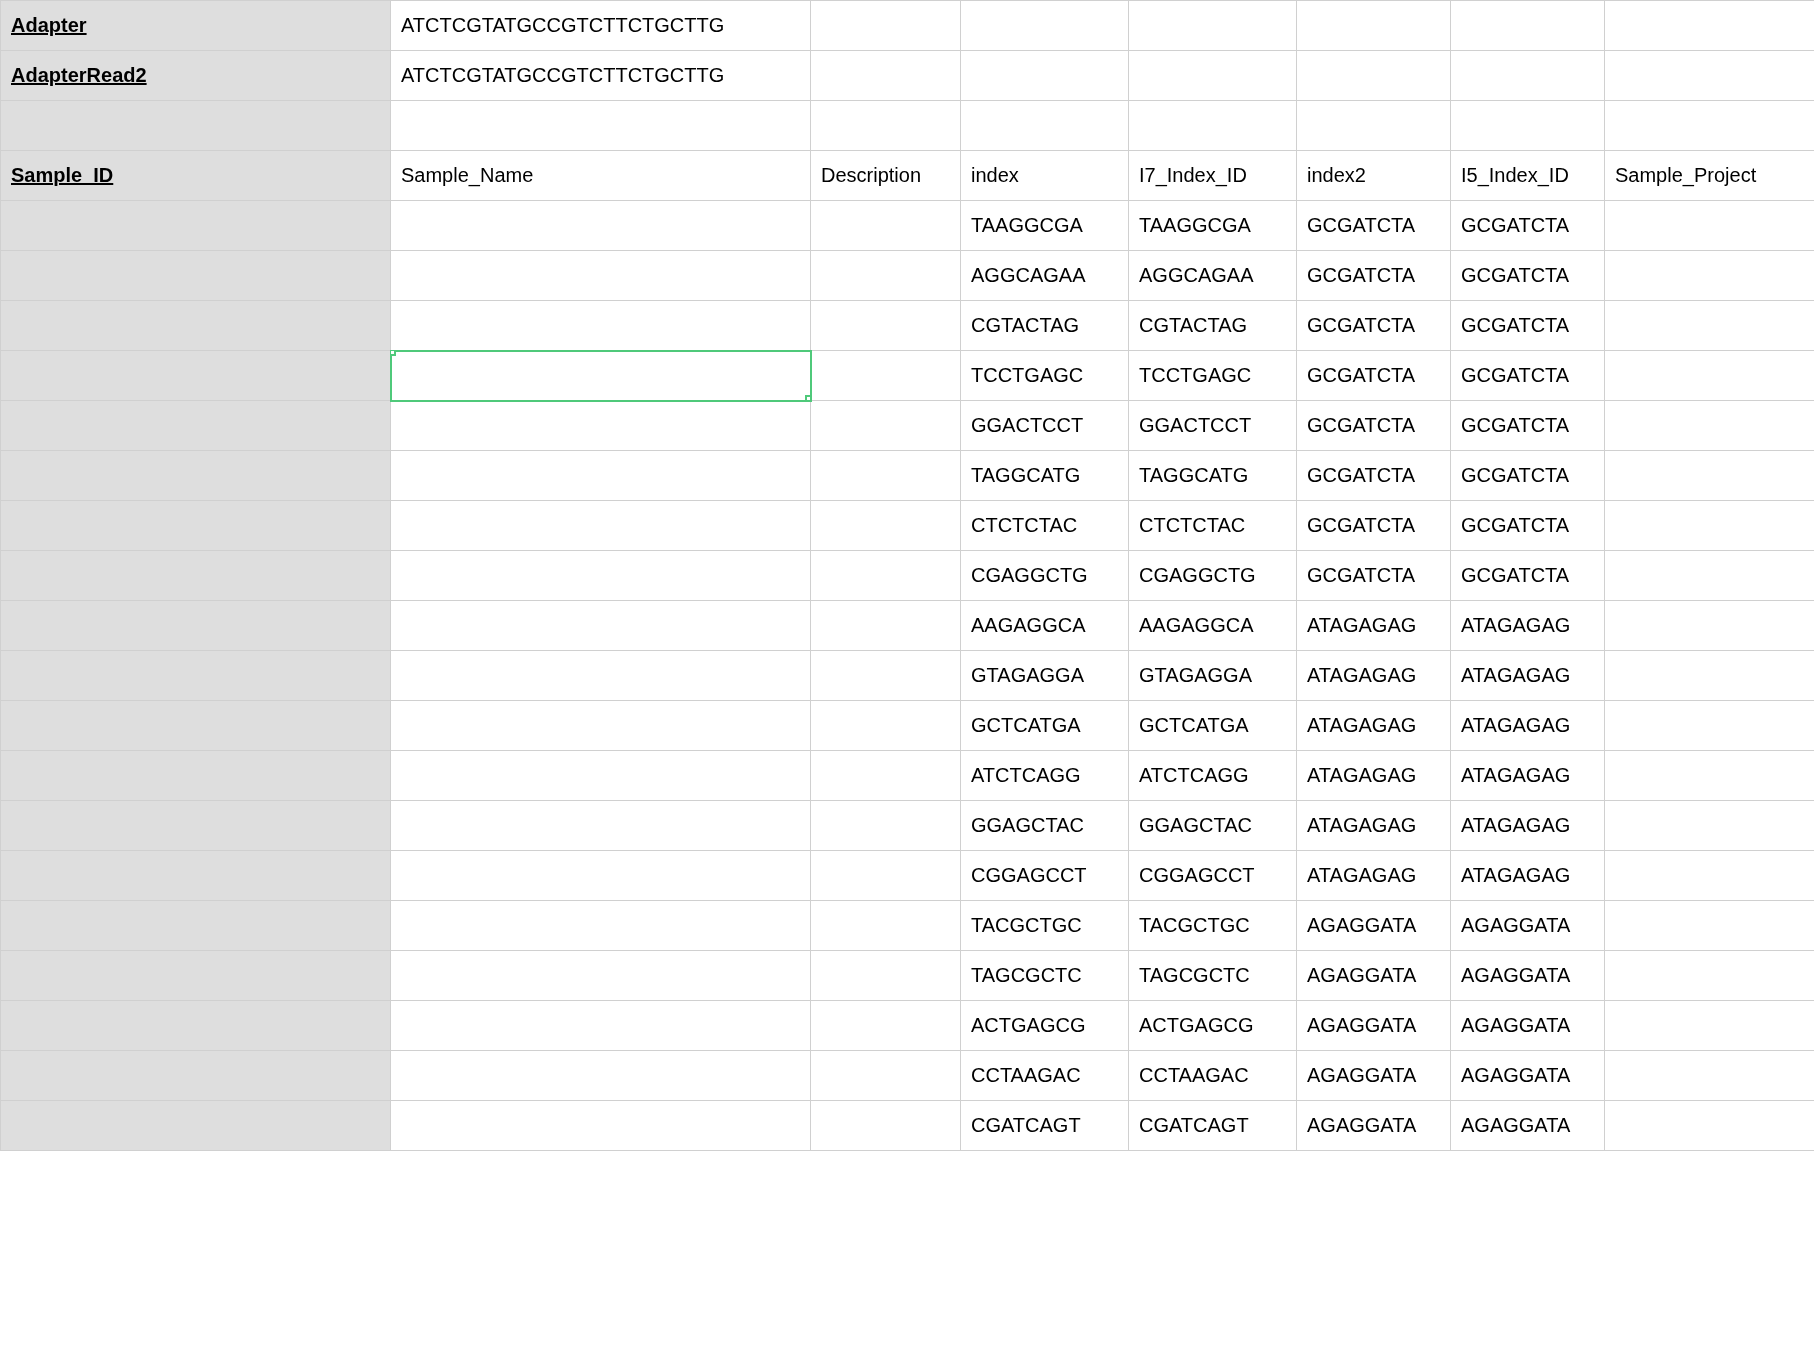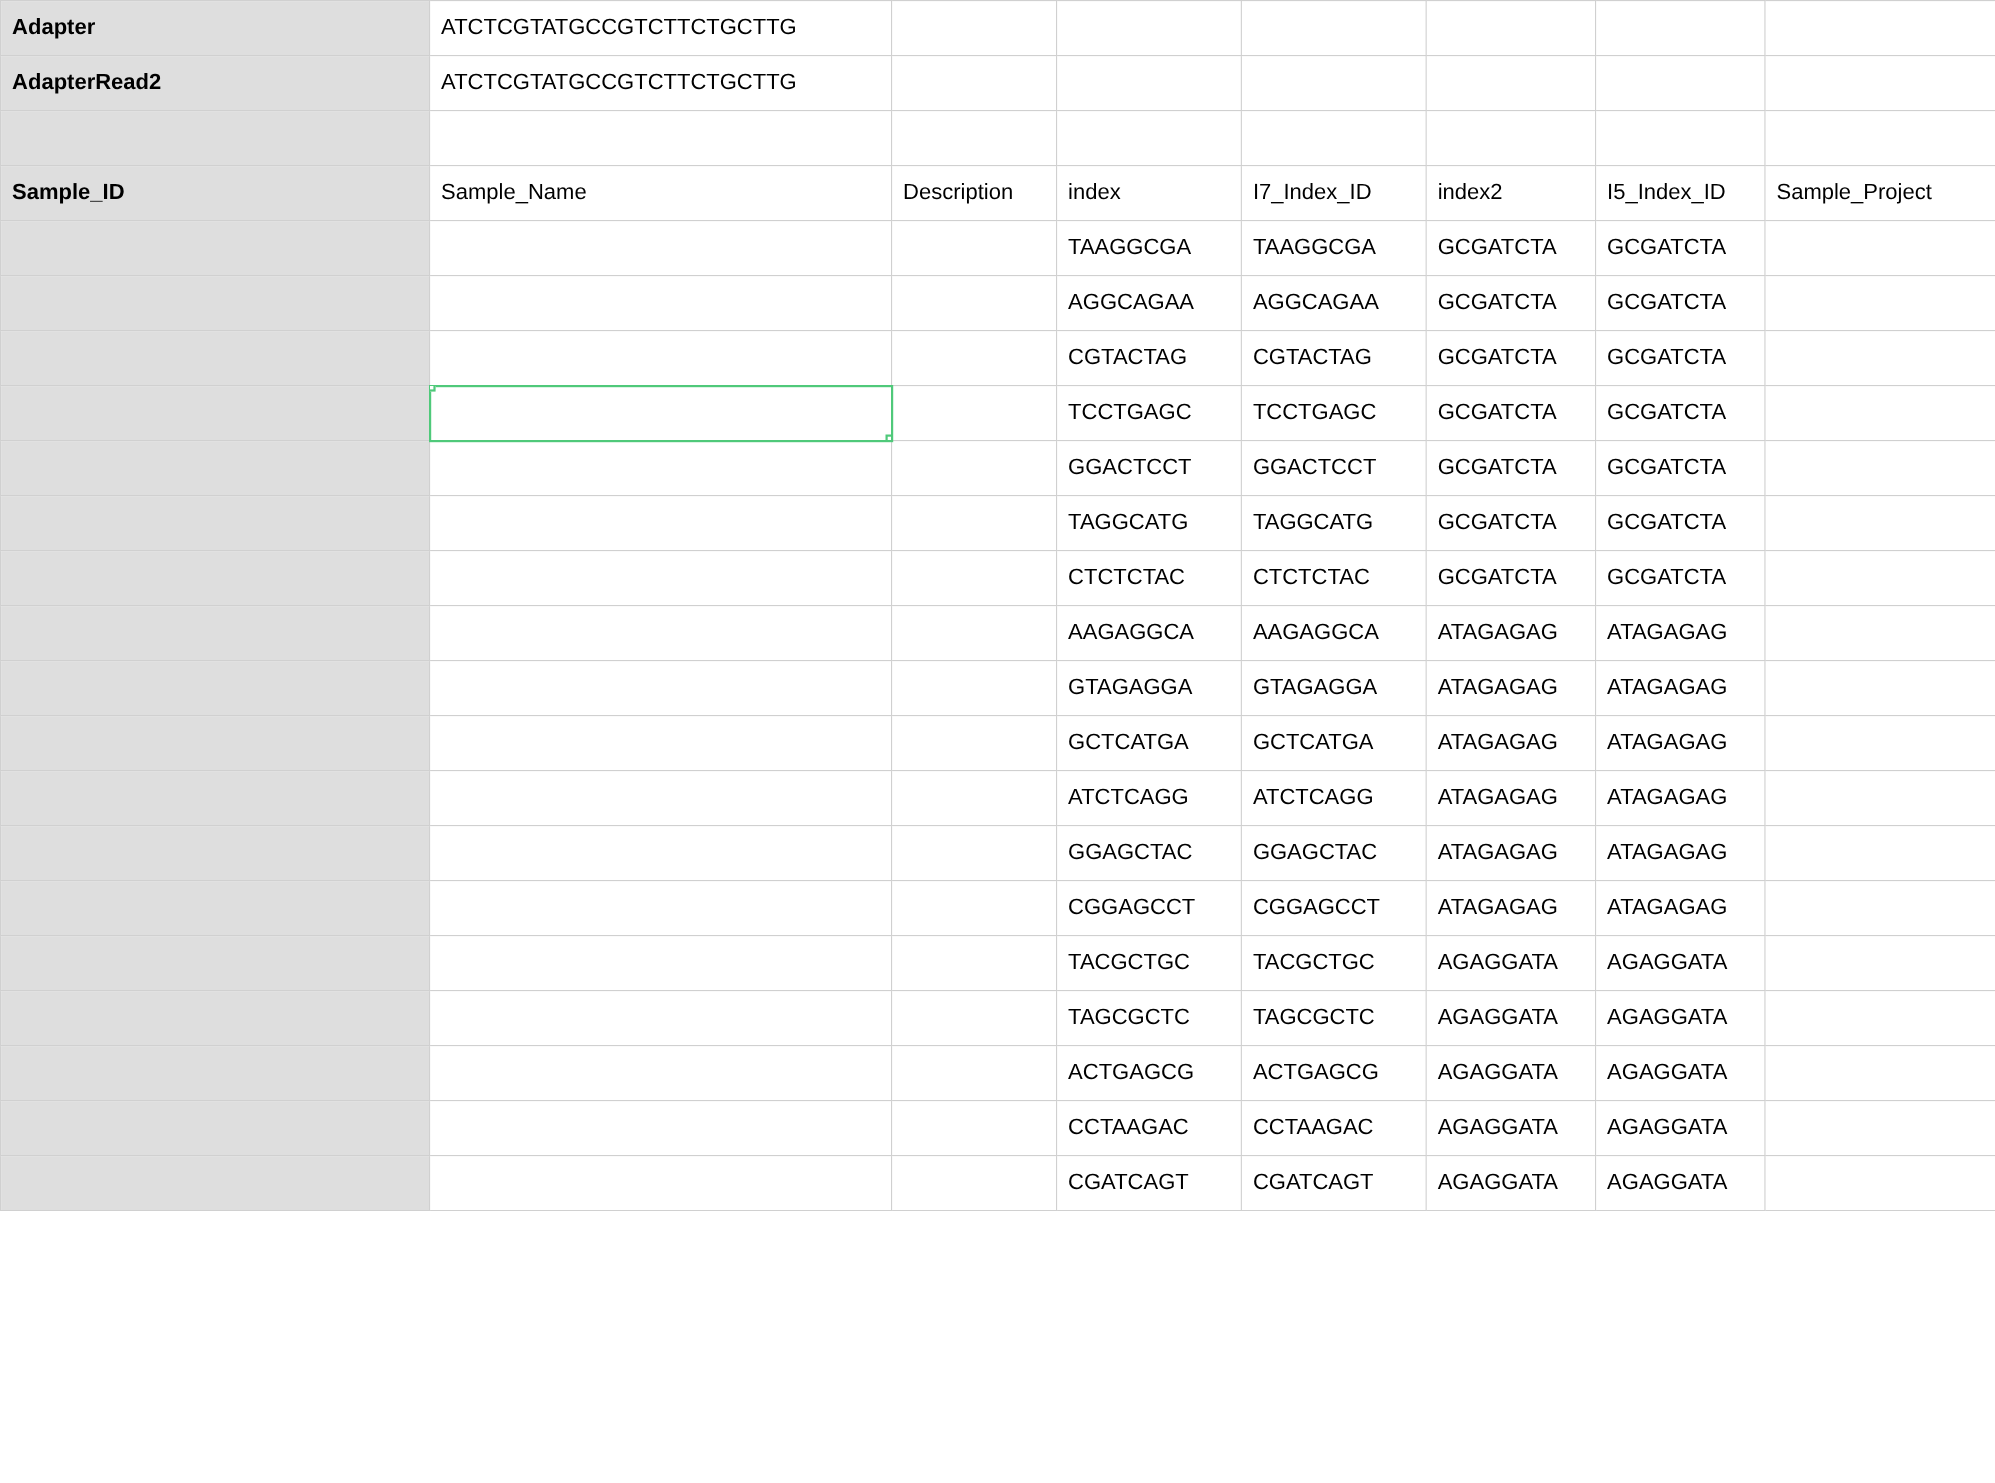--- a/index.html
+++ b/index.html
@@ -22,20 +22,21 @@
     white-space: nowrap;
     text-overflow: clip;
     vertical-align: middle;
     position: relative;
   }
   td.hdr {
     background: #dedede;
   }
   td.bold {
     font-weight: 700;
+    text-decoration: underline;
   }
   .col-a { width: 390px; }
   .col-b { width: 420px; }
   .col-c { width: 150px; }
   .col-d { width: 168px; }
   .col-e { width: 168px; }
   .col-f { width: 154px; }
   .col-g { width: 154px; }
   .col-h { width: 210px; }
   .selected {
@@ -179,20 +180,30 @@
         <td>CTCTCTAC</td>
         <td>CTCTCTAC</td>
         <td>GCGATCTA</td>
         <td>GCGATCTA</td>
         <td></td>
       </tr>
       <tr>
         <td class="hdr"></td>
         <td></td>
         <td></td>
+        <td>CGAGGCTG</td>
+        <td>CGAGGCTG</td>
+        <td>GCGATCTA</td>
+        <td>GCGATCTA</td>
+        <td></td>
+      </tr>
+      <tr>
+        <td class="hdr"></td>
+        <td></td>
+        <td></td>
         <td>AAGAGGCA</td>
         <td>AAGAGGCA</td>
         <td>ATAGAGAG</td>
         <td>ATAGAGAG</td>
         <td></td>
       </tr>
       <tr>
         <td class="hdr"></td>
         <td></td>
         <td></td>

